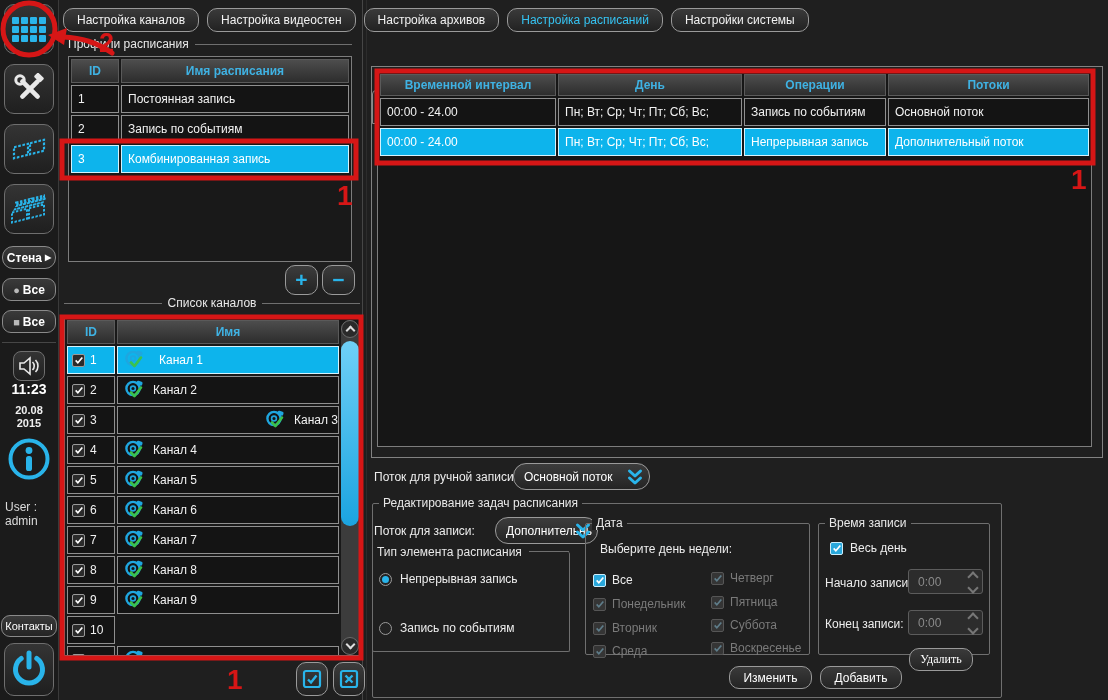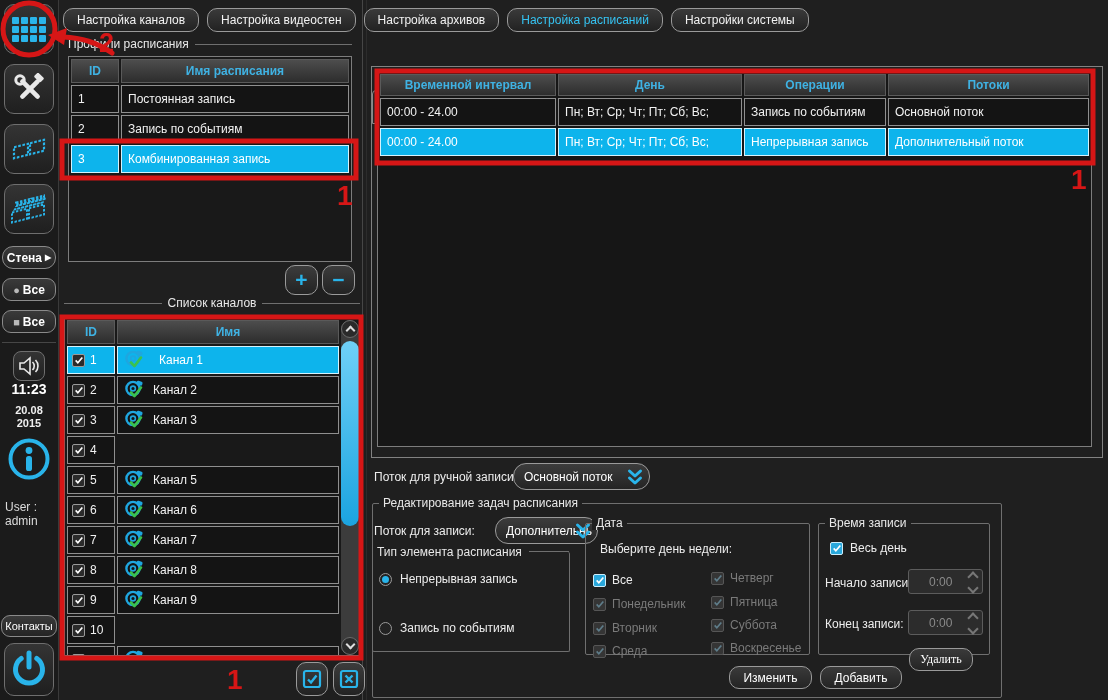--- a/index.html
+++ b/index.html
@@ -23,21 +23,21 @@
       padding:0 24px 0 10px;box-sizing:border-box;white-space:nowrap;overflow:hidden;}
   .dd svg{position:absolute;right:6px;top:4px;}
   .cb{width:13px;height:13px;border:1px solid #9a9a9a;border-radius:2px;background:#2b2b2b;
       display:inline-flex;align-items:center;justify-content:center;box-sizing:border-box;flex:0 0 auto;}
   .cb.acc{background:#29a8dc;border-color:#cdeefb;}
   .cb.dis{background:#353535;border-color:#565656;}
   .radio{width:13px;height:13px;border-radius:50%;border:1px solid #9a9a9a;background:#232323;box-sizing:border-box;}
   .radio.on{display:flex;align-items:center;justify-content:center;}
   .radio.on i{width:7px;height:7px;border-radius:50%;background:#29b4ea;display:block;}
   .spin{position:absolute;width:75px;height:25px;border:1px solid #5c5c5c;border-radius:3px;background:#2c2c2c;
-        color:#8a8a8a;font-size:12px;display:flex;align-items:center;padding-left:20px;box-sizing:border-box;}
+        color:#8a8a8a;font-size:12px;display:flex;align-items:center;padding-left:9px;box-sizing:border-box;}
   .spin .arr{position:absolute;right:5px;top:3px;display:flex;flex-direction:column;gap:3px;}
   .chev{width:6px;height:6px;border-left:2px solid #777;border-bottom:2px solid #777;display:block;}
   .chev.up{transform:rotate(135deg);}  .chev.dn{transform:rotate(-45deg);}
   .chev.wht{border-color:#ddd;width:5px;height:5px;}
   
   .tbl{position:absolute;border:1px solid #7d7d7d;background:#191919;box-sizing:border-box;overflow:hidden;}
   .hdr{position:absolute;display:flex;gap:2px;}
   .hcell{background:linear-gradient(#4d4d4d,#2d2d2d);border:1px solid #5a5a5a;color:#3fb2e3;font-weight:bold;
          display:flex;align-items:center;justify-content:center;box-sizing:border-box;}
   .row{position:absolute;display:flex;gap:2px;}
@@ -263,35 +263,41 @@
     </div>
     <div class="row" style="left:2px;top:88px;">
       <div class="tcell" style="width:48px;height:28px;gap:5px;padding-left:4px;">
           <span class="cb">
             <svg width="10" height="10" viewBox="0 0 12 12">
               <path d="M2 6.5l2.6 2.8L10 3" fill="none" stroke="#fff" stroke-width="2"></path>
             </svg>
           </span>
           <span>3</span>
         </div>
-      <div class="tcell" style="width:222px;height:28px;gap:7px;">
+      <div class="tcell" style="width:222px;height:28px;gap:7px;justify-content:flex-end;">
           <svg width="22" height="20">
             <use href="#icoCam"></use>
           </svg>
           <span>Канал 3</span>
         </div>
     </div>
     <div class="row" style="left:2px;top:118px;">
       <div class="tcell" style="width:48px;height:28px;gap:5px;padding-left:4px;">
           <span class="cb">
             <svg width="10" height="10" viewBox="0 0 12 12">
               <path d="M2 6.5l2.6 2.8L10 3" fill="none" stroke="#fff" stroke-width="2"></path>
             </svg>
           </span>
           <span>4</span>
+        </div>
+      <div class="tcell" style="width:222px;height:28px;gap:7px;">
+          <svg width="22" height="20">
+            <use href="#icoCam"></use>
+          </svg>
+          <span>Канал 4</span>
         </div>
     </div>
     <div class="row" style="left:2px;top:148px;">
       <div class="tcell" style="width:48px;height:28px;gap:5px;padding-left:4px;">
           <span class="cb">
             <svg width="10" height="10" viewBox="0 0 12 12">
               <path d="M2 6.5l2.6 2.8L10 3" fill="none" stroke="#fff" stroke-width="2"></path>
             </svg>
           </span>
           <span>5</span>

